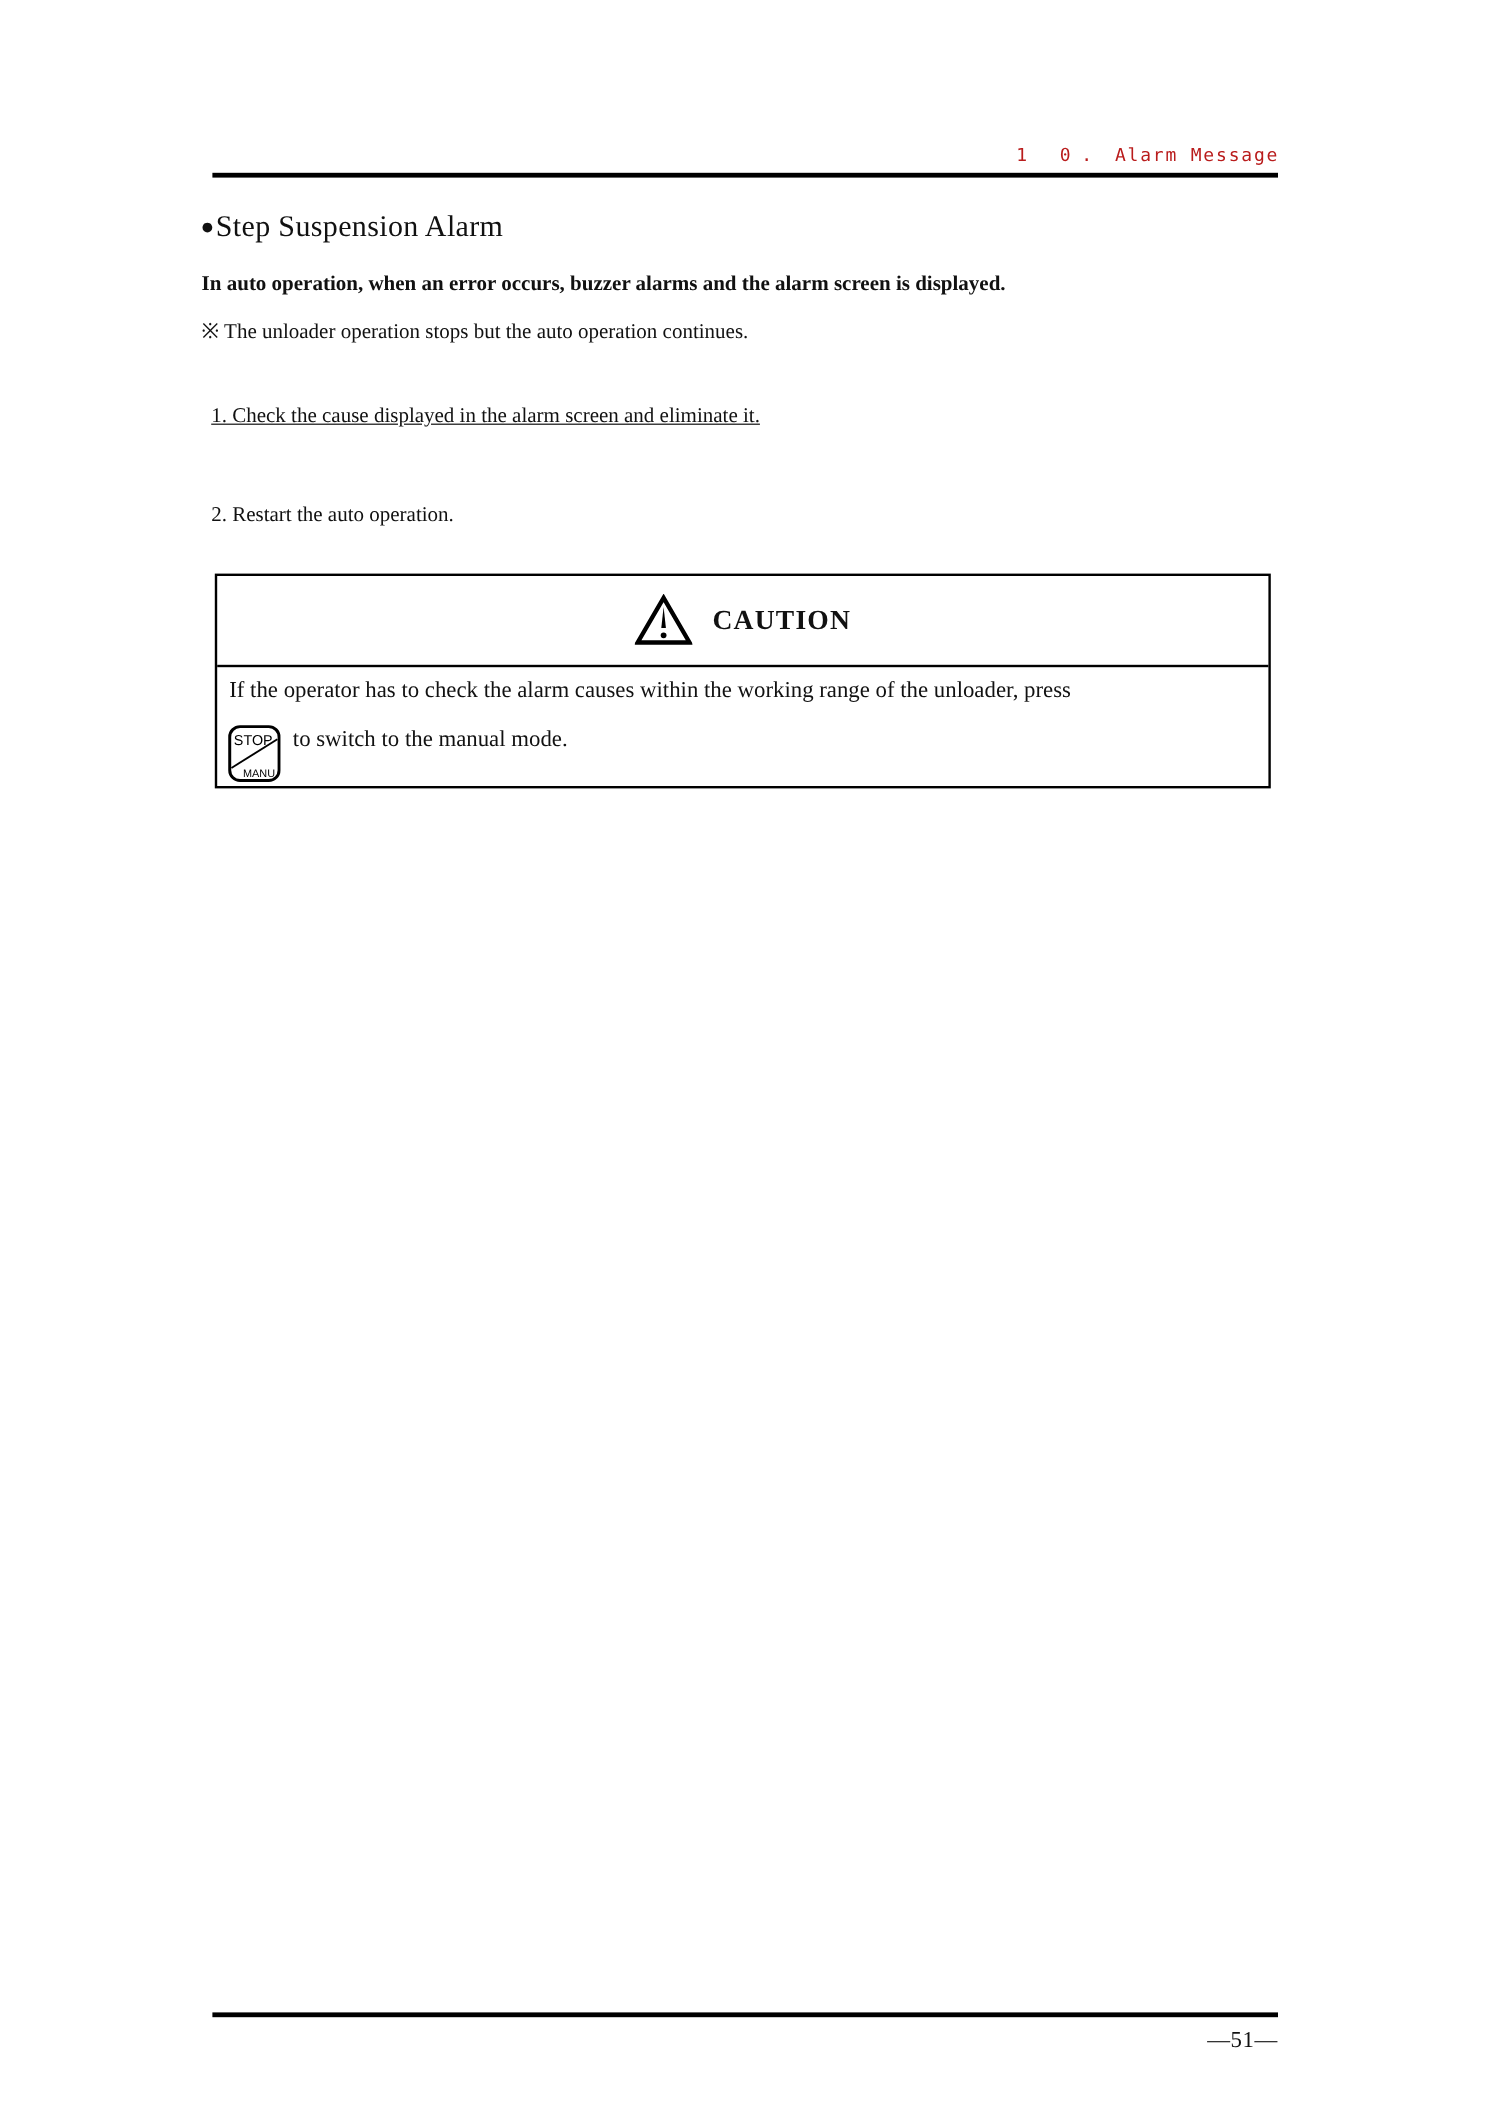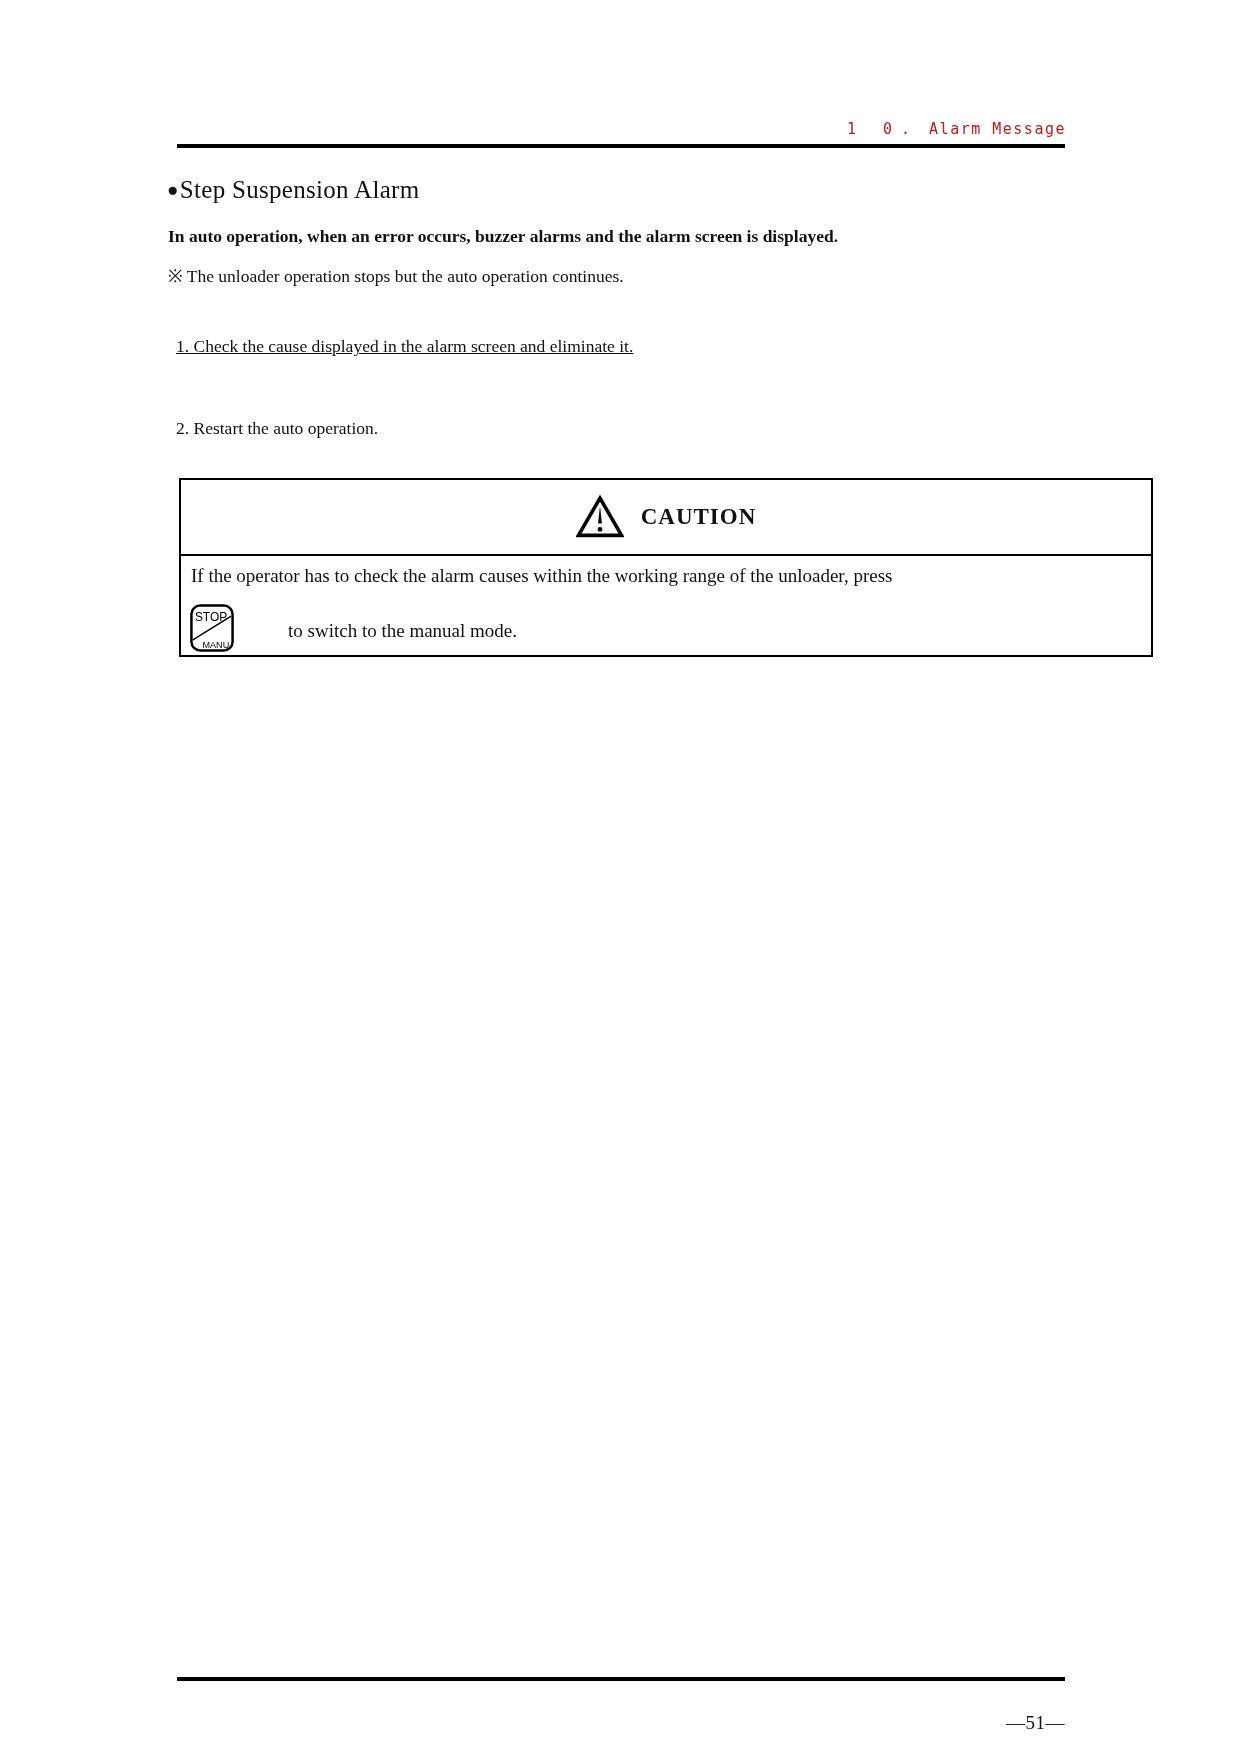--- a/index.html
+++ b/index.html
@@ -38,41 +38,41 @@
   
   .para { position:absolute; left:168px; font-size:17.5px; white-space:nowrap; }
   .p1 { top:226px;font-weight:bold; }
   .p2 { top:263px; }
   .s1 { top:336px; left:176px;text-decoration:underline; }
   .s2 { top:373px; left:176px;margin-top:45px; }
 
   
   .caution-box {
     position:absolute; left:179px; top:478px;
-    width:974px; height:179px;
+    width:880px; height:179px;
     border:2px solid #000; box-sizing:border-box;
     background:#fff;
   }
   .caution-head {
     height:76px; border-bottom:2px solid #000;
     display:flex; align-items:center; justify-content:center; gap:17px;
     box-sizing:border-box;
   }
   .caution-word {
     font-size:23px; font-weight:bold; letter-spacing:1px;
   }
   .caution-body { position:relative; height:99px; }
   .c-line1 { position:absolute; left:10px; top:9px; font-size:19px; white-space:nowrap; }
   .c-key   { position:absolute; left:9px;  top:48px; }
-  .c-line2 { position:absolute; left:63px; top:64px; font-size:19px; white-space:nowrap;margin-left:44px; }
+  .c-line2 { position:absolute; left:63px; top:50px; font-size:19px; white-space:nowrap; }
 
   
   .page-number {
     position:absolute; top:1690px; right:176px;
-    font-size:19px; letter-spacing:0.5px;margin-top:22px;
+    font-size:19px; letter-spacing:0.5px;
   }
   svg text { fill:#000; }
 </style>
 </head>
 <body>
 
 <div class="page">
 
   <div class="header-text">
     <span class="sec-num">1 0.</span><span class="sec-title">Alarm Message</span>

